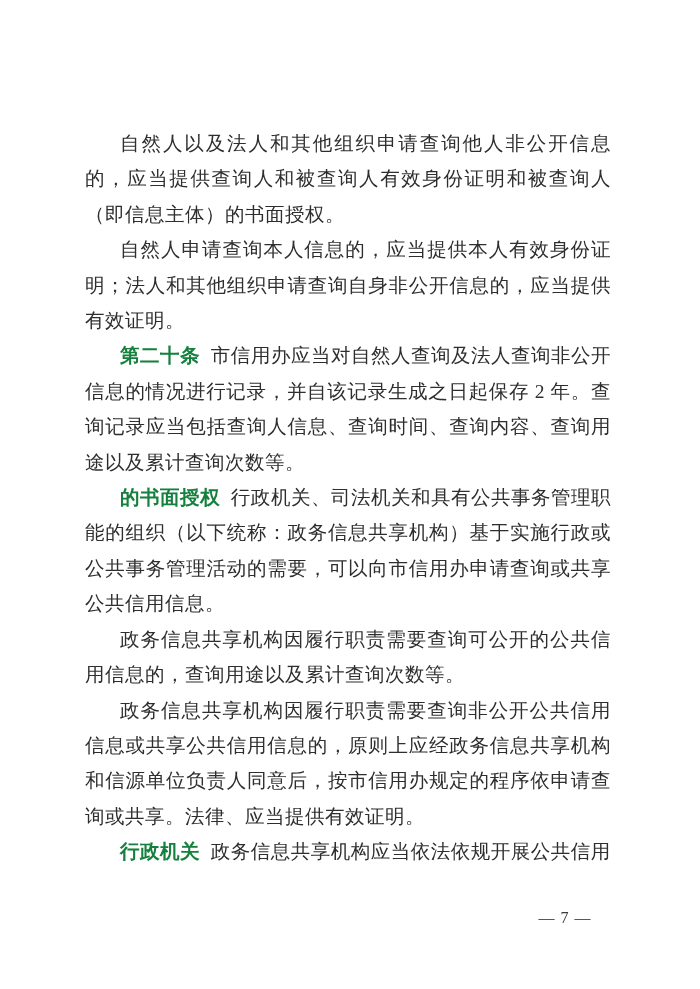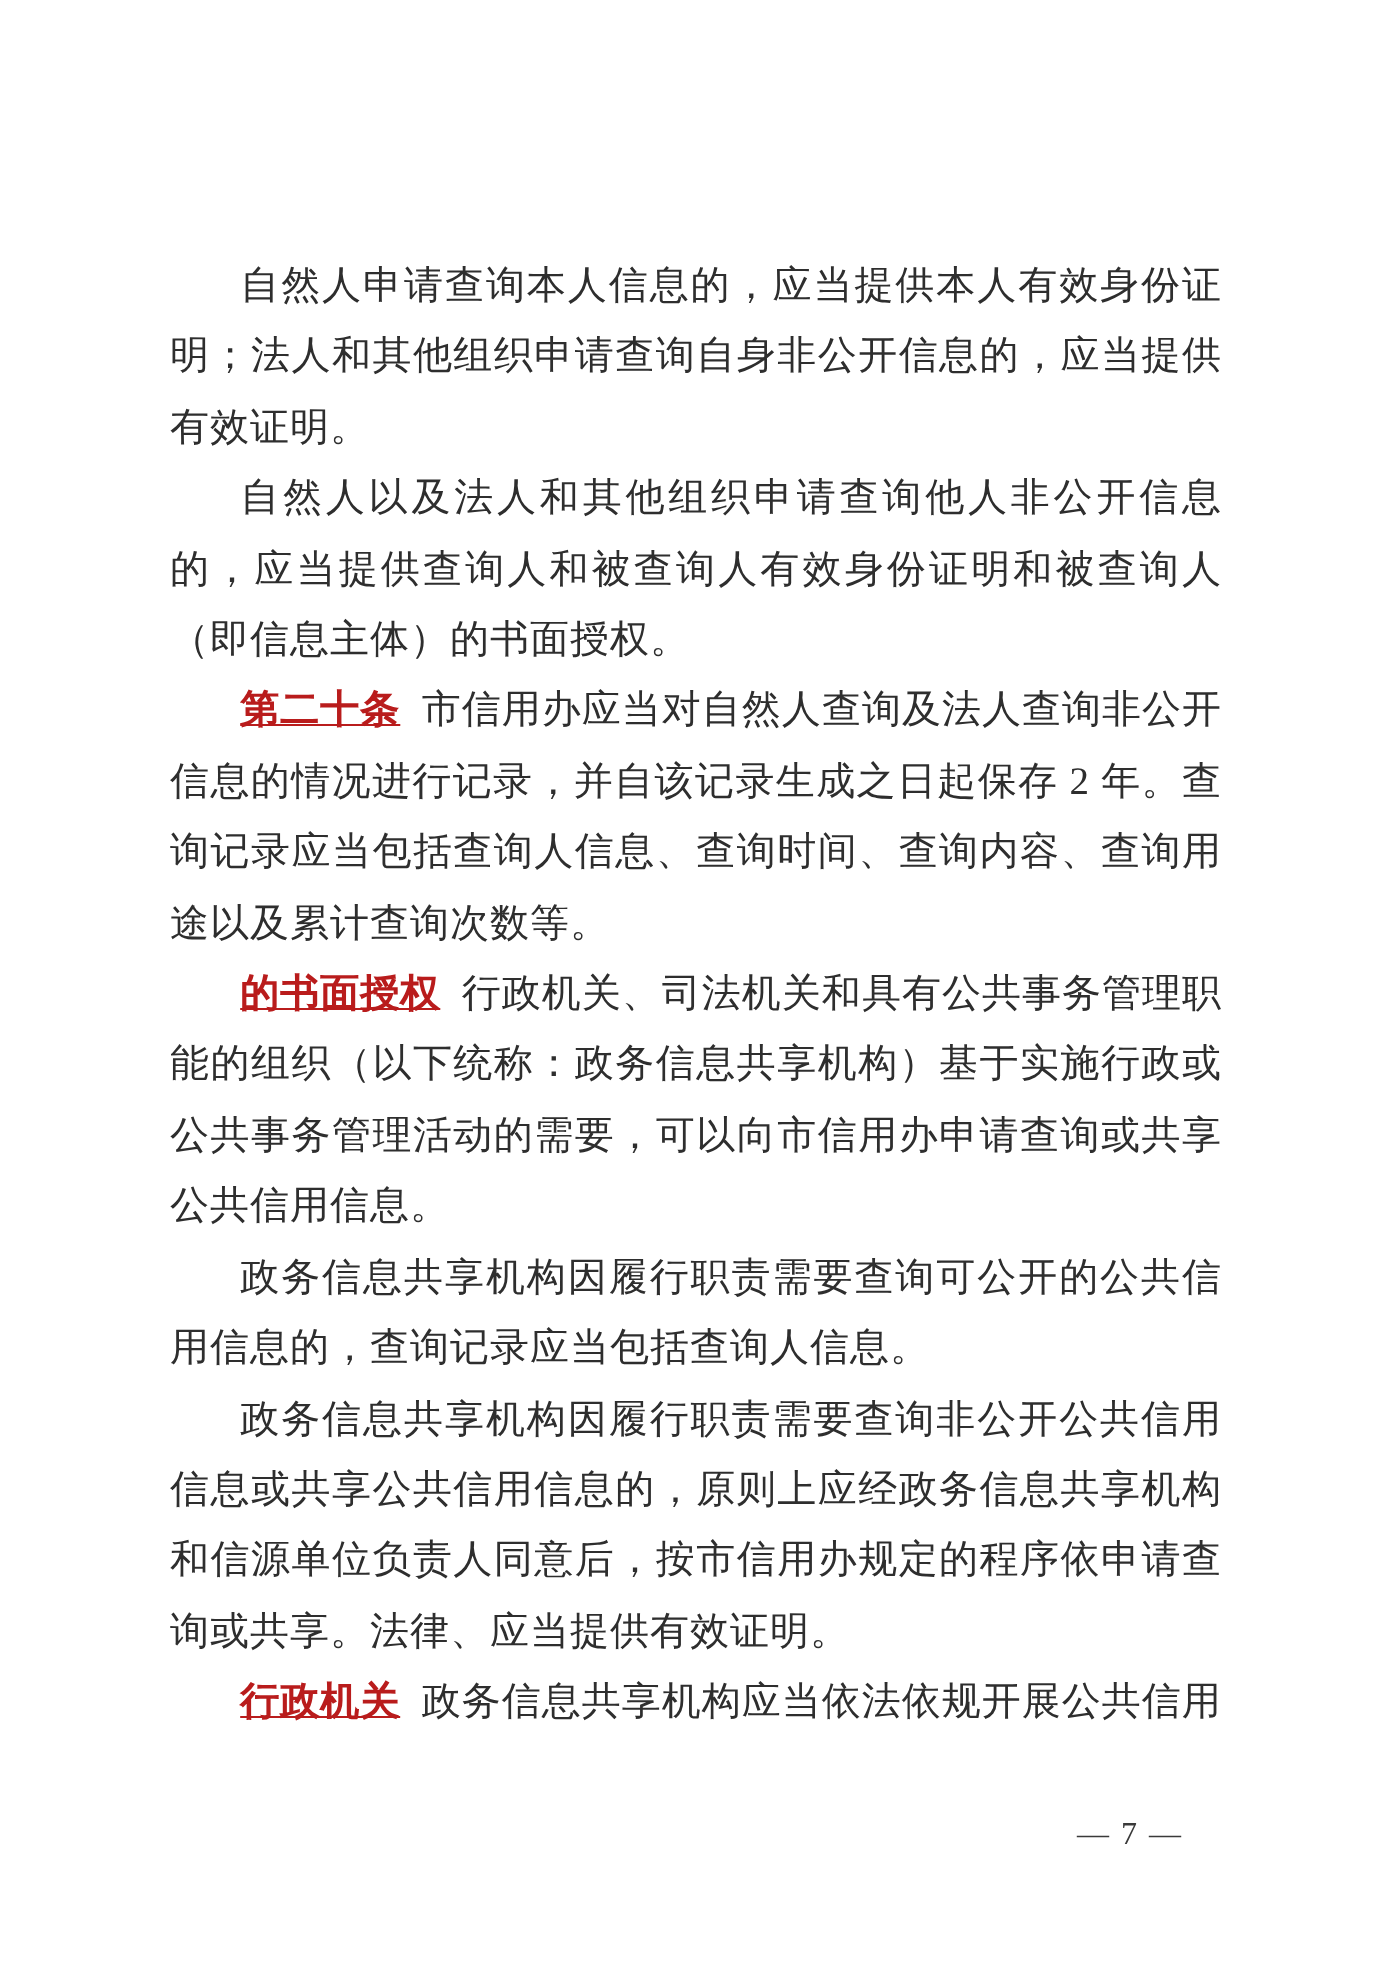--- a/index.html
+++ b/index.html
@@ -34,22 +34,21 @@
     line-height: 35.4px;
     text-align: justify;
     text-justify: inter-character;
     text-indent: 1.8em;
     letter-spacing: 0.5px;
     color: #2e2e2e;
   }
 
   .article-head {
     font-weight: bold;
-    color: #b91c1c;
-    text-decoration: underline;
+    color: #15803d;
   }
 
   .article-head:not(:empty) {
     margin-right: 0.55em;
   }
 
   .page-number {
     position: absolute;
     top: 908px;
     left: 520px;
@@ -61,29 +60,29 @@
     color: #3a3a3a;
   }
 </style>
 </head>
 <body>
 
 <div class="page">
 
   <div class="text-block">
 
+    <p class="para"><strong class="article-head"></strong><span>自然人以及法人和其他组织申请查询他人非公开信息的，应当提供查询人和被查询人有效身份证明和被查询人（即信息主体）的书面授权。</span></p>
+
     <p class="para"><strong class="article-head"></strong><span>自然人申请查询本人信息的，应当提供本人有效身份证明；法人和其他组织申请查询自身非公开信息的，应当提供有效证明。</span></p>
-
-    <p class="para"><strong class="article-head"></strong><span>自然人以及法人和其他组织申请查询他人非公开信息的，应当提供查询人和被查询人有效身份证明和被查询人（即信息主体）的书面授权。</span></p>
 
     <p class="para"><strong class="article-head">第二十条</strong><span>市信用办应当对自然人查询及法人查询非公开信息的情况进行记录，并自该记录生成之日起保存 2 年。查询记录应当包括查询人信息、查询时间、查询内容、查询用途以及累计查询次数等。</span></p>
 
     <p class="para"><strong class="article-head">的书面授权</strong><span>行政机关、司法机关和具有公共事务管理职能的组织（以下统称：政务信息共享机构）基于实施行政或公共事务管理活动的需要，可以向市信用办申请查询或共享公共信用信息。</span></p>
 
-    <p class="para"><strong class="article-head"></strong><span>政务信息共享机构因履行职责需要查询可公开的公共信用信息的，查询记录应当包括查询人信息。</span></p>
+    <p class="para"><strong class="article-head"></strong><span>政务信息共享机构因履行职责需要查询可公开的公共信用信息的，查询用途以及累计查询次数等。</span></p>
 
     <p class="para"><strong class="article-head"></strong><span>政务信息共享机构因履行职责需要查询非公开公共信用信息或共享公共信用信息的，原则上应经政务信息共享机构和信源单位负责人同意后，按市信用办规定的程序依申请查询或共享。法律、应当提供有效证明。</span></p>
 
     <p class="para"><strong class="article-head">行政机关</strong><span>政务信息共享机构应当依法依规开展公共信用</span></p>
 
   </div>
 
   <div class="page-number">— 7 —</div>
 
 </div>

